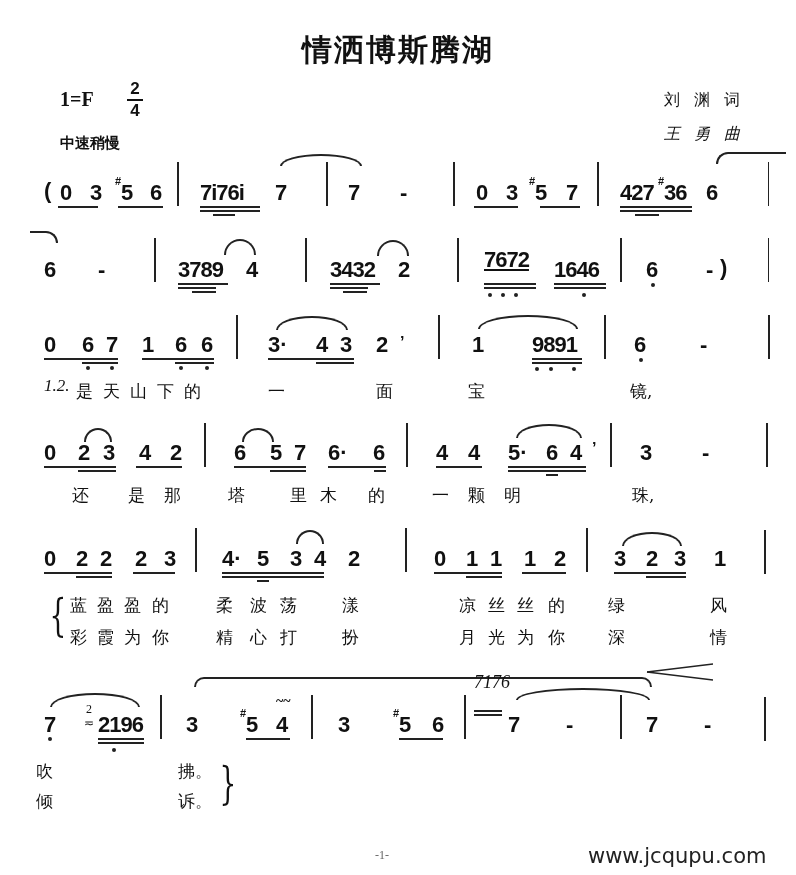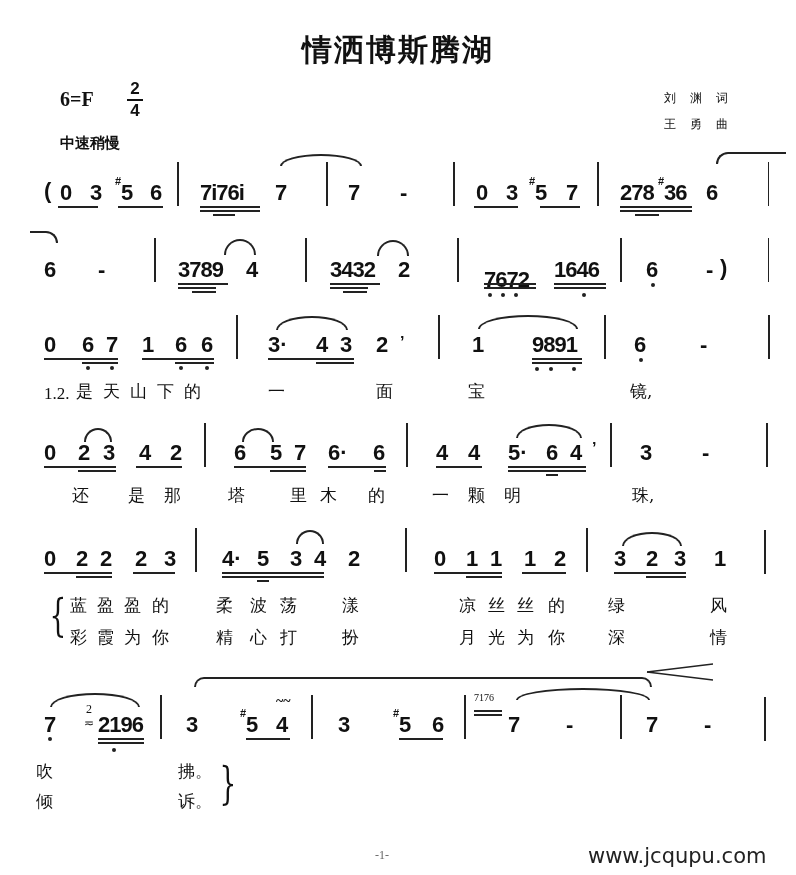--- a/index.html
+++ b/index.html
@@ -3,46 +3,46 @@
 <meta charset="utf-8">
 <style>
   html, body { margin: 0; padding: 0; background: #ffffff; }
   body { width: 796px; height: 875px; position: relative; overflow: hidden; color: #111; font-family: "Liberation Sans", sans-serif; }
   .abs { position: absolute; }
   .title { left: 0; width: 796px; top: 30px; text-align: center; font-family: "DejaVu Sans", sans-serif; font-weight: bold; font-size: 30px; letter-spacing: 2px; }
   .key { left: 60px; top: 88px; font-family: "Liberation Serif", serif; font-weight: bold; font-size: 20px; }
   .frac { left: 127px; top: 80px; width: 16px; text-align: center; font-weight: bold; font-size: 17px; line-height: 18px; }
   .frac .bar { height: 2px; background: #111; margin: 1px 0; }
   .tempo { left: 60px; top: 134px; font-family: "DejaVu Sans", sans-serif; font-weight: bold; font-size: 15px; }
-  .credit { font-family: "DejaVu Serif", serif; font-size: 12px; letter-spacing: 14px; }
+  .credit { font-family: "DejaVu Serif", serif; font-size: 16px; letter-spacing: 14px; }
   .note { font-weight: bold; font-size: 22px; line-height: 24px; }
   .lyric { font-family: "DejaVu Serif", serif; font-size: 17px; }
   .barline { width: 2px; background: #222; }
   .uline { height: 2px; background: #222; }
   .dot { width: 4px; height: 4px; border-radius: 50%; background: #222; }
   .slur { border: 2px solid #222; border-bottom: none; border-radius: 50% 50% 0 0 / 100% 100% 0 0; }
   .sharp { font-size: 11px; font-weight: bold; }
   .small { font-size: 12px; font-weight: normal; font-family: "Liberation Serif", serif; }
   .footer-page { left: 375px; top: 848px; font-size: 12px; color: #666; font-family: "Liberation Serif", serif; }
   .footer-site { left: 588px; top: 844px; font-size: 21px; color: #222; font-family: "DejaVu Sans", sans-serif; }
   .brace { font-family: "DejaVu Serif", serif; font-size: 44px; line-height: 44px; transform: scaleX(0.6); }
 </style>
 </head>
 <body>
 
 <div class="abs title">情洒博斯腾湖</div>
-<div class="abs key">6=F</div>
+<div class="abs key">1=F</div>
 <div class="abs frac">
   <div>2</div>
   <div class="bar"></div>
   <div>4</div>
 </div>
 <div class="abs tempo">中速稍慢</div>
 <div class="abs credit" style="left:664px; top:90px;">刘渊词</div>
-<div class="abs credit" style="left:664px; top:116px;">王勇曲</div>
+<div class="abs credit" style="left:664px; top:124px;font-style:italic;">王勇曲</div>
 
 <div>
   <span class="abs note" style="left:44px; top:179px;">(</span>
   <span class="abs note" style="left:60px; top:181px;">0</span>
   <span class="abs note" style="left:90px; top:181px;">3</span>
   <span class="abs sharp" style="left:115px; top:175px;">#</span>
   <span class="abs note" style="left:121px; top:181px;">5</span>
   <span class="abs note" style="left:150px; top:181px;">6</span>
   <div class="abs uline" style="left:58px; top:206px; width:40px;"></div>
   <div class="abs uline" style="left:118px; top:206px; width:45px;"></div>
@@ -58,21 +58,21 @@
   <span class="abs note" style="left:400px; top:181px;">-</span>
   <div class="abs barline" style="left:453px; top:162px; height:44px;"></div>
   <span class="abs note" style="left:476px; top:181px;">0</span>
   <span class="abs note" style="left:506px; top:181px;">3</span>
   <span class="abs sharp" style="left:529px; top:175px;">#</span>
   <span class="abs note" style="left:535px; top:181px;">5</span>
   <span class="abs note" style="left:566px; top:181px;">7</span>
   <div class="abs uline" style="left:474px; top:206px; width:44px;"></div>
   <div class="abs uline" style="left:540px; top:206px; width:40px;"></div>
   <div class="abs barline" style="left:597px; top:162px; height:44px;"></div>
-  <span class="abs note" style="left:620px; top:181px; letter-spacing:-1px;">278</span>
+  <span class="abs note" style="left:620px; top:181px; letter-spacing:-1px;">427</span>
   <span class="abs sharp" style="left:658px; top:175px;">#</span>
   <span class="abs note" style="left:664px; top:181px; letter-spacing:-1px;">36</span>
   <div class="abs uline" style="left:620px; top:206px; width:72px;"></div>
   <div class="abs uline" style="left:620px; top:210px; width:72px;"></div>
   <div class="abs uline" style="left:635px; top:214px; width:24px;"></div>
   <span class="abs note" style="left:706px; top:181px;">6</span>
   <div class="abs slur" style="left:716px; top:152px; width:68px; height:10px; border-right:none; border-radius:60px 0 0 0;"></div>
   <div class="abs barline" style="left:768px; top:162px; height:44px; width:1px;"></div>
 </div>
 
@@ -88,21 +88,21 @@
   <div class="abs slur" style="left:224px; top:239px; width:28px; height:14px;"></div>
   <span class="abs note" style="left:246px; top:258px;">4</span>
   <div class="abs barline" style="left:305px; top:238px; height:44px;"></div>
   <span class="abs note" style="left:330px; top:258px; letter-spacing:-1px;">3432</span>
   <div class="abs uline" style="left:330px; top:283px; width:50px;"></div>
   <div class="abs uline" style="left:330px; top:287px; width:38px;"></div>
   <div class="abs uline" style="left:343px; top:291px; width:24px;"></div>
   <div class="abs slur" style="left:377px; top:240px; width:28px; height:14px;"></div>
   <span class="abs note" style="left:398px; top:258px;">2</span>
   <div class="abs barline" style="left:457px; top:238px; height:44px;"></div>
-  <span class="abs note" style="left:484px; top:268px; letter-spacing:-1px;">7672</span>
+  <span class="abs note" style="left:484px; top:248px; letter-spacing:-1px;text-decoration:underline;">7672</span>
   <span class="abs note" style="left:554px; top:258px; letter-spacing:-1px;">1646</span>
   <div class="abs uline" style="left:484px; top:283px; width:52px;"></div>
   <div class="abs uline" style="left:484px; top:287px; width:52px;"></div>
   <div class="abs uline" style="left:554px; top:283px; width:52px;"></div>
   <div class="abs uline" style="left:554px; top:287px; width:52px;"></div>
   <div class="abs dot" style="left:488px; top:293px;"></div>
   <div class="abs dot" style="left:501px; top:293px;"></div>
   <div class="abs dot" style="left:514px; top:293px;"></div>
   <div class="abs dot" style="left:582px; top:293px;"></div>
   <div class="abs barline" style="left:620px; top:238px; height:44px;"></div>
@@ -144,21 +144,21 @@
   <div class="abs uline" style="left:532px; top:358px; width:50px;"></div>
   <div class="abs uline" style="left:532px; top:362px; width:50px;"></div>
   <div class="abs dot" style="left:535px; top:367px;"></div>
   <div class="abs dot" style="left:549px; top:367px;"></div>
   <div class="abs dot" style="left:572px; top:367px;"></div>
   <div class="abs barline" style="left:604px; top:315px; height:44px;"></div>
   <span class="abs note" style="left:634px; top:333px;">6</span>
   <div class="abs dot" style="left:639px; top:358px;"></div>
   <span class="abs note" style="left:700px; top:333px;">-</span>
   <div class="abs barline" style="left:768px; top:315px; height:44px;"></div>
-  <span class="abs lyric" style="left:44px; top:384px; font-family:'Liberation Serif', serif;">1.2.</span>
+  <span class="abs lyric" style="left:44px; top:376px; font-style:italic; font-family:'Liberation Serif', serif;">1.2.</span>
   <span class="abs lyric" style="left:76px; top:380px; letter-spacing:10px;"><span>是</span><span>天</span><span>山</span><span>下</span><span>的</span></span>
   <span class="abs lyric" style="left:268px; top:380px;">一</span>
   <span class="abs lyric" style="left:376px; top:380px;">面</span>
   <span class="abs lyric" style="left:468px; top:380px;">宝</span>
   <span class="abs lyric" style="left:630px; top:380px;">镜,</span>
 </div>
 
 <div>
   <span class="abs note" style="left:44px; top:441px;">0</span>
   <span class="abs note" style="left:78px; top:441px;">2</span>
@@ -302,21 +302,21 @@
   <span class="abs small" style="left:276px; top:694px; font-weight:bold; font-size:14px;">~~</span>
   <span class="abs note" style="left:276px; top:713px;">4</span>
   <div class="abs uline" style="left:246px; top:738px; width:44px;"></div>
   <div class="abs barline" style="left:311px; top:695px; height:44px;"></div>
   <span class="abs note" style="left:338px; top:713px;">3</span>
   <span class="abs sharp" style="left:393px; top:707px;">#</span>
   <span class="abs note" style="left:399px; top:713px;">5</span>
   <span class="abs note" style="left:432px; top:713px;">6</span>
   <div class="abs uline" style="left:399px; top:738px; width:44px;"></div>
   <div class="abs barline" style="left:464px; top:695px; height:44px;"></div>
-  <span class="abs small" style="left:474px; top:692px; font-size:10px;">7176</span>
+  <span class="abs small" style="left:474px; top:672px; font-size:18px;font-style:italic;">7176</span>
   <div class="abs uline" style="left:474px; top:710px; width:28px;"></div>
   <div class="abs uline" style="left:474px; top:714px; width:28px;"></div>
   <div class="abs slur" style="left:516px; top:688px; width:130px; height:10px;"></div>
   <span class="abs note" style="left:508px; top:713px;">7</span>
   <span class="abs note" style="left:566px; top:713px;">-</span>
   <div class="abs barline" style="left:620px; top:695px; height:44px;"></div>
   <span class="abs note" style="left:646px; top:713px;">7</span>
   <span class="abs note" style="left:704px; top:713px;">-</span>
   <div class="abs barline" style="left:764px; top:697px; height:44px;"></div>
   <span class="abs lyric" style="left:36px; top:760px;">吹</span>

